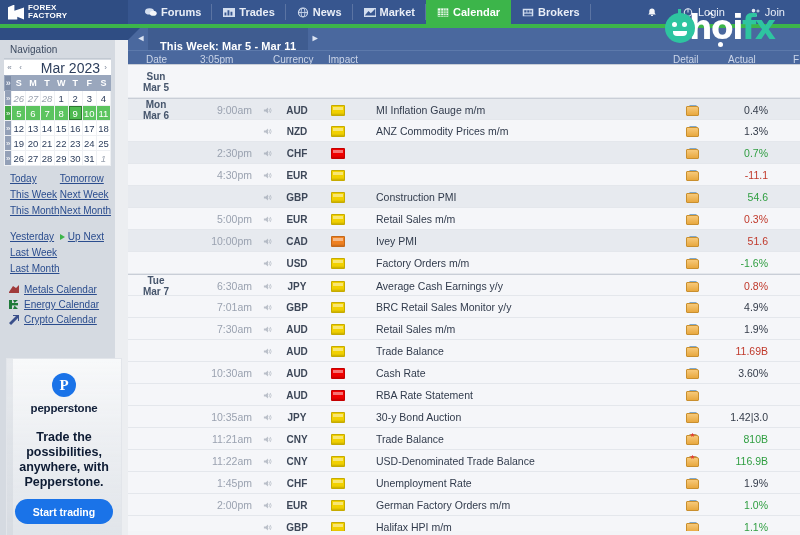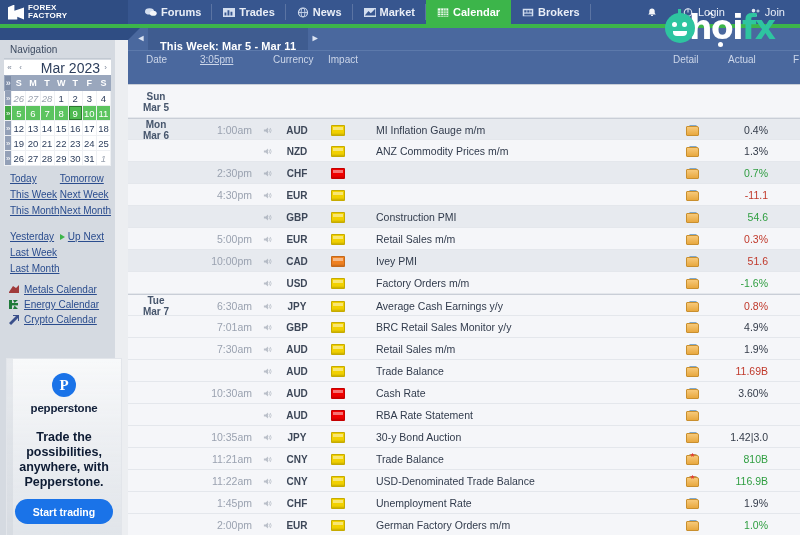--- a/index.html
+++ b/index.html
@@ -197,21 +197,21 @@
     background: #3f5c90; color: #ffffff; font-size: 11px; font-weight: bold;
     padding: 20px 12px 4px 12px; letter-spacing: .1px;
     position: relative;
   }
   .wb-title::after{
     content:""; position:absolute; left:0; bottom:-5px;
     border-top:5px solid #5ec45f; border-right:7px solid transparent;
   }
 
   .colhead {
-    height: 34px; background: #4a689e; color: #ccd6e9;
+    height: 14px; background: #4a689e; color: #ccd6e9;
     font-size: 10px; position: relative;
     border-top: 1px solid #5c79ab;
   }
   .colhead .c { position: absolute; top: 3px; }
   .colhead .c.und { text-decoration: underline; }
 
   .grid { height: 467px; overflow: hidden; position: relative; }
   .row {
     height: 22px; position: relative; font-size: 10.5px;
     border-bottom: 1px solid #e4e7ec;
@@ -558,21 +558,21 @@
           <div class="cell c-date" style="height: 34px;">
             <span>Sun</span>
             <span>Mar 5</span>
           </div>
         </div>
         <div class="row shade daystart">
           <div class="cell c-date">
             <span>Mon</span>
             <span>Mar 6</span>
           </div>
-          <div class="cell c-time">1:00am</div>
+          <div class="cell c-time">9:00am</div>
           <div class="cell c-spk">
             <svg class="spk" viewBox="0 0 10 10">
               <path d="M1 4h2l2.5-2.3v6.6L3 6H1z" fill="#8a93a2"></path>
               <path d="M6.6 3.2a3 3 0 0 1 0 3.6" stroke="#8a93a2" stroke-width=".9" fill="none"></path>
               <path d="M8 2.2a4.6 4.6 0 0 1 0 5.6" stroke="#8a93a2" stroke-width=".9" fill="none"></path>
             </svg>
           </div>
           <div class="cell c-cur">AUD</div>
           <div class="cell c-imp">
             <div class="imp" style="background: rgb(242, 209, 0);"></div>

